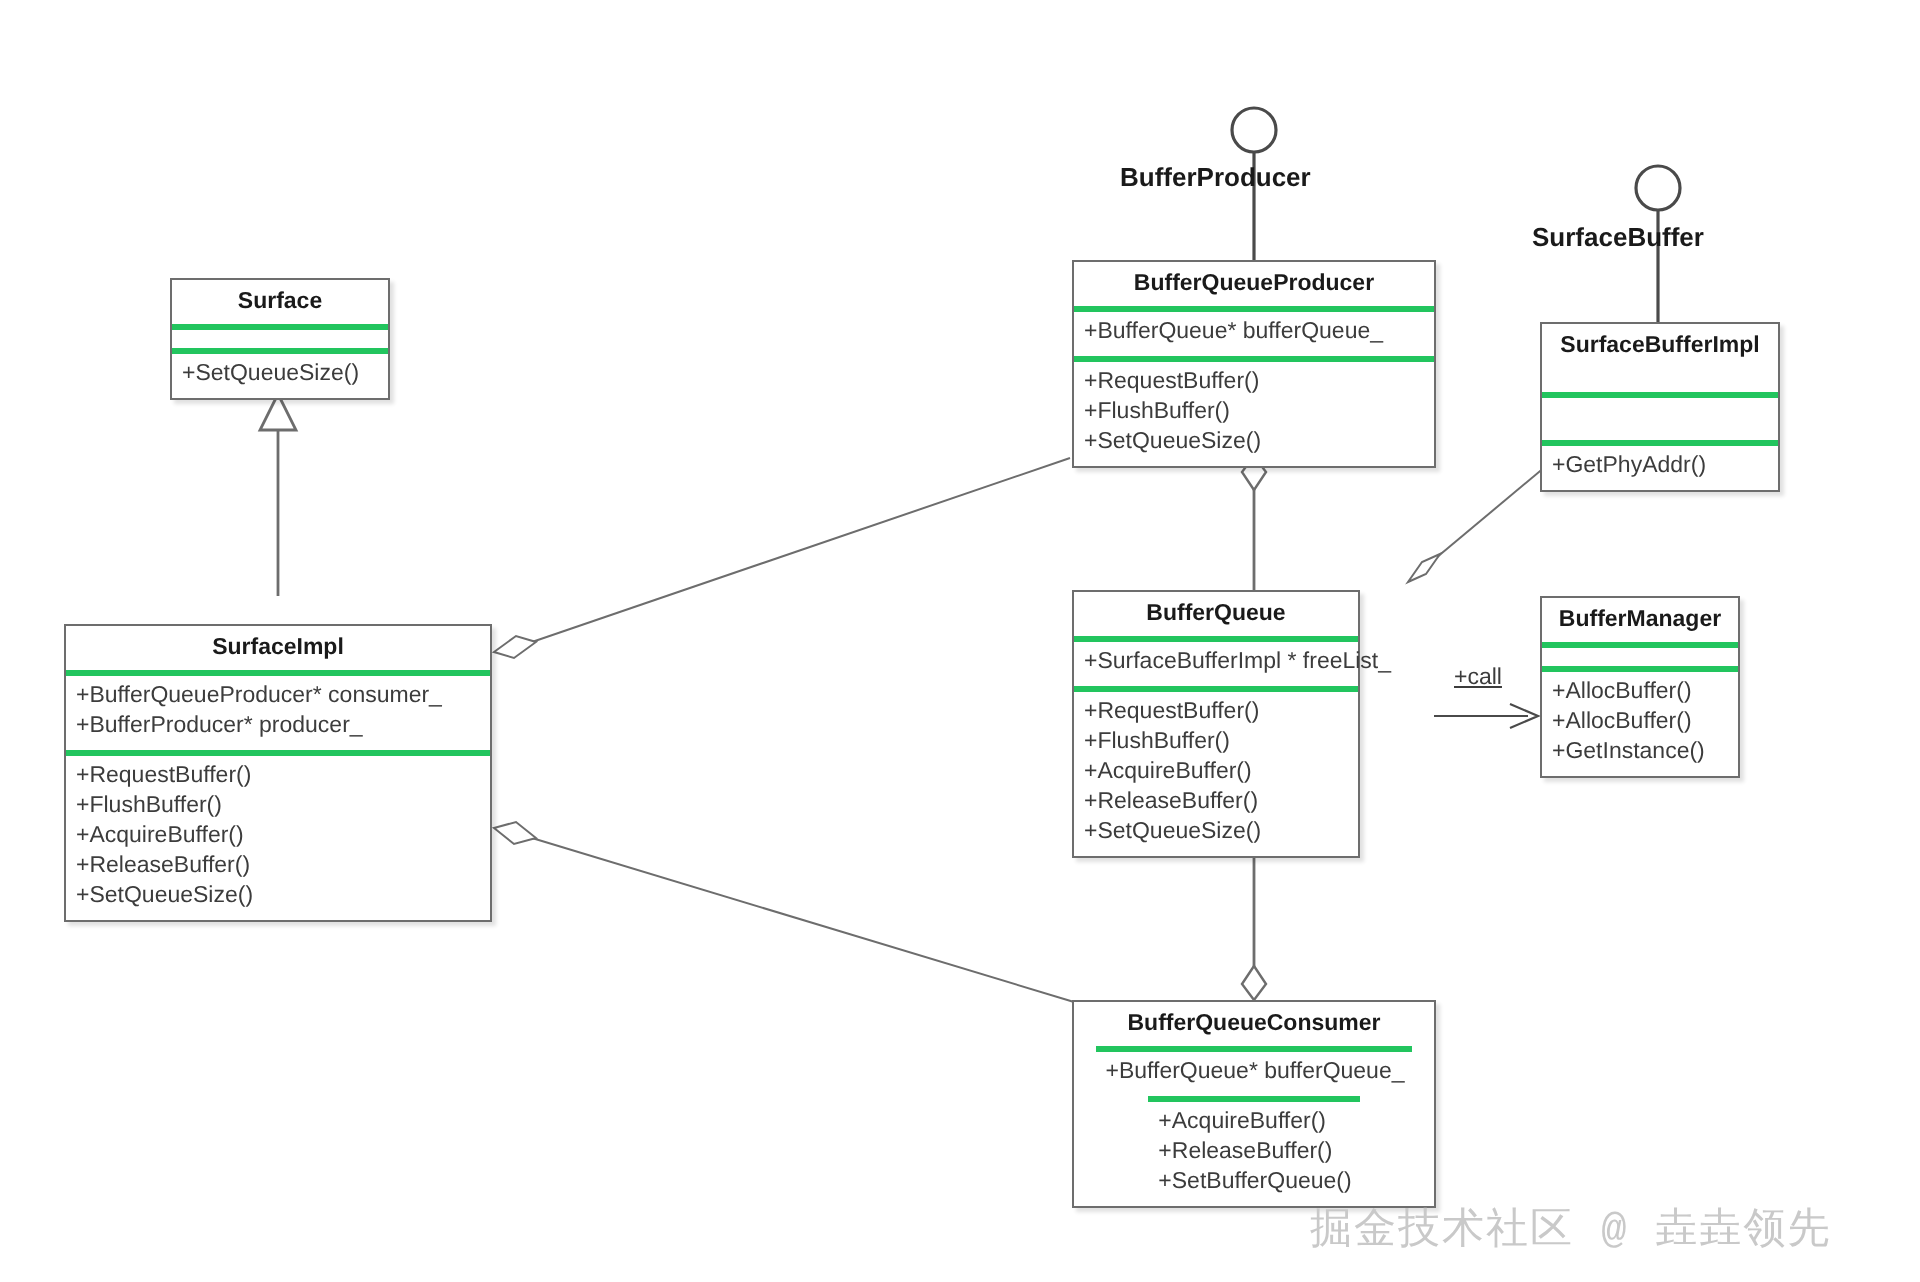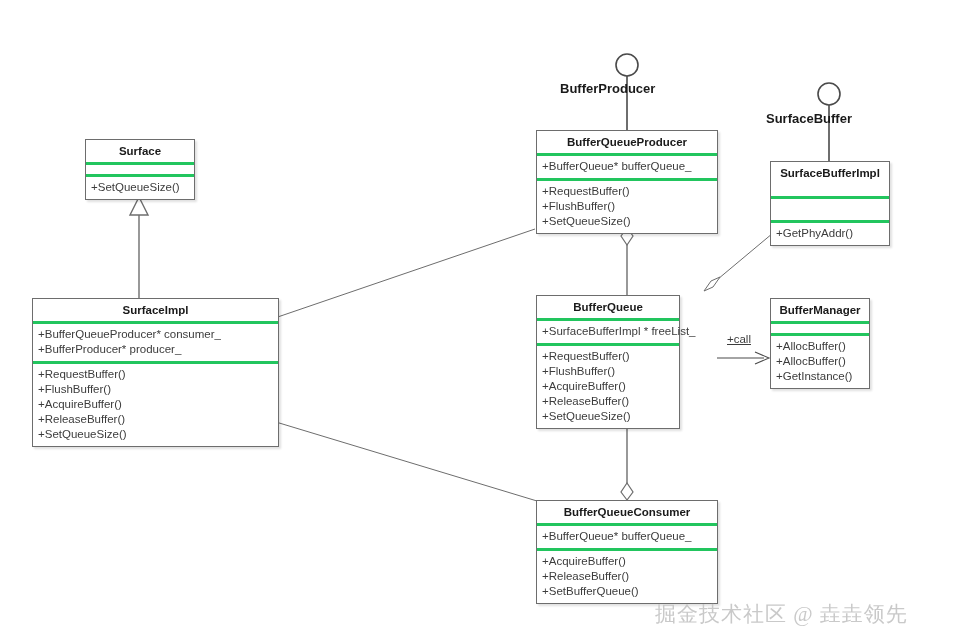--- a/index.html
+++ b/index.html
@@ -66,21 +66,21 @@
   .edge-label {
     position: absolute;
     font-size: 11.5px;
     color: #3c3c3c;
     white-space: nowrap;
   }
   .watermark {
     position: absolute;
     font-size: 21px;
     color: #c9c9c9;
-    font-family: Liberation Serif, serif;
+    font-family: Liberation Mono, monospace;
     white-space: nowrap;
     letter-spacing: 1px;
   }
 </style>
 </head>
 <body>
 
 <div id="canvas">
 
   <svg class="edges" viewBox="0 0 960 641" xmlns="http://www.w3.org/2000/svg">
@@ -135,21 +135,21 @@
   <div class="lollipop-label" style="left:766px; top:111px; width:126px;">SurfaceBuffer</div>
 
   <div class="uml-class" style="left:85px; top:139px; width:110px;">
     <div class="uml-name">Surface</div>
     <div class="uml-attrs empty"></div>
     <div class="uml-ops">
       <div class="row">+SetQueueSize()</div>
     </div>
   </div>
 
-  <div class="uml-class" style="left:32px; top:298px; width:247px;justify-content:space-between;">
+  <div class="uml-class" style="left:32px; top:312px; width:214px;justify-content:space-between;">
     <div class="uml-name">SurfaceImpl</div>
     <div class="uml-attrs">
       <div class="row">+BufferQueueProducer* consumer_</div>
       <div class="row">+BufferProducer* producer_</div>
     </div>
     <div class="uml-ops">
       <div class="row">+RequestBuffer()</div>
       <div class="row">+FlushBuffer()</div>
       <div class="row">+AcquireBuffer()</div>
       <div class="row">+ReleaseBuffer()</div>
@@ -176,21 +176,21 @@
     </div>
     <div class="uml-ops">
       <div class="row">+RequestBuffer()</div>
       <div class="row">+FlushBuffer()</div>
       <div class="row">+AcquireBuffer()</div>
       <div class="row">+ReleaseBuffer()</div>
       <div class="row">+SetQueueSize()</div>
     </div>
   </div>
 
-  <div class="uml-class" style="left:536px; top:500px; width:182px;">
+  <div class="uml-class" style="left:536px; top:500px; width:182px;align-items:center;">
     <div class="uml-name">BufferQueueConsumer</div>
     <div class="uml-attrs">
       <div class="row">+BufferQueue* bufferQueue_</div>
     </div>
     <div class="uml-ops">
       <div class="row">+AcquireBuffer()</div>
       <div class="row">+ReleaseBuffer()</div>
       <div class="row">+SetBufferQueue()</div>
     </div>
   </div>

